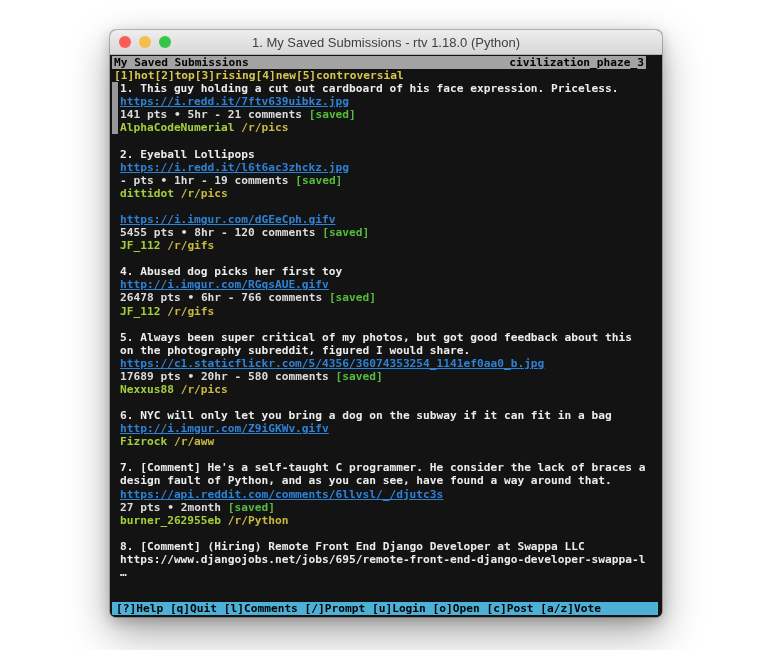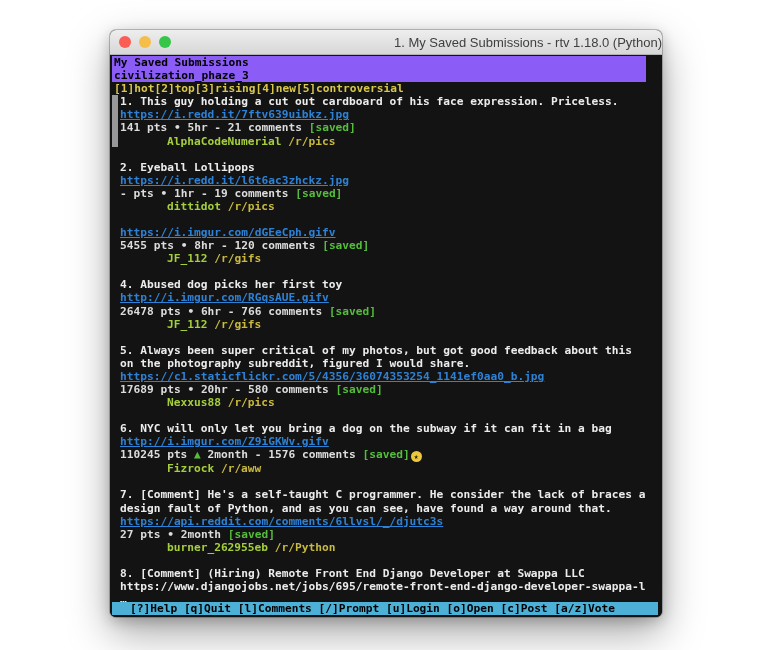--- a/index.html
+++ b/index.html
@@ -8,41 +8,41 @@
   .window{
     position:absolute;left:110px;top:30px;width:552px;height:587px;
     border-radius:6px;overflow:hidden;background:#131313;
     box-shadow:0 0 0 1px rgba(0,0,0,0.22), 0 16px 42px rgba(0,0,0,0.35), 0 4px 14px rgba(0,0,0,0.22);
   }
 
   
   .titlebar{
     height:24px;background:linear-gradient(#eeeeee,#d7d7d7);
     border-bottom:1px solid #b2b2b2;position:relative;
-    display:flex;align-items:center;justify-content:flex-end;
+    display:flex;align-items:center;justify-content:center;
   }
   .wtitle{font:13px "Liberation Sans",sans-serif;color:#3f3f3f;}
   .traffic{position:absolute;left:9px;top:6px;display:flex;gap:8px;}
   .light{width:12px;height:12px;border-radius:50%;display:inline-block;}
   .light.red{background:#fb5d55;}
   .light.yellow{background:#f5bd4a;}
   .light.green{background:#35c649;}
 
   
   .terminal{
     position:absolute;top:25px;left:0;right:0;bottom:0;background:#131313;
     font-family:"DejaVu Sans Mono",monospace;font-weight:bold;
     font-size:11.2px;line-height:13.1px;color:#e6e6e6;
     padding:1px 0 0 2px;box-sizing:border-box;
   }
   .line{white-space:nowrap;}
 
   .topbar{
-    width:534px;background:#8b5cf6;color:#000;
-    display:flex;justify-content:space-between;padding:0 2px;box-sizing:border-box;flex-direction:column;
+    width:534px;background:#a3a3a3;color:#000;
+    display:flex;justify-content:space-between;padding:0 2px;box-sizing:border-box;
   }
   .sortbar{
     width:546px;color:#d8c64d;display:flex;justify-content:flex-start;
     padding:0 2px;box-sizing:border-box;
   }
 
   .subs{margin-top:0;}
   .sub{position:relative;padding-left:8px;margin-bottom:13px;}
   .cursor{position:absolute;left:0;top:0;width:6px;height:52px;background:#98989a;}
   .title{color:#ececec;}
@@ -50,27 +50,27 @@
   .url-plain{color:#ececec;text-decoration:none;}
   .stats{color:#dcdcdc;}
   .saved{color:#55bd3d;text-align:center;}
   .vote{color:#dcdcdc;}
   .vote-up{color:#55bd3d;}
   .gild{
     display:inline-block;width:11px;height:11px;border-radius:50%;
     background:#edc73a;color:#20200a;font-size:8px;line-height:11px;
     text-align:center;vertical-align:-1px;margin-left:1px;
   }
-  .author{color:#a4cf3c;margin-left:47px;}
+  .author{color:#a4cf3c;}
   .subreddit{color:#c9b93f;}
   .more{color:#ececec;}
 
   .statusbar{
     position:absolute;left:2px;bottom:2px;width:546px;
-    background:#4db0d7;color:#000;padding:0 18px;box-sizing:border-box;white-space:nowrap;
+    background:#4db0d7;color:#000;padding:0 4px;box-sizing:border-box;white-space:nowrap;
   }
 </style>
 </head>
 <body>
 
 <div class="window">
 
   <div class="titlebar">
     <div class="traffic">
       <span class="light red"></span>
@@ -129,21 +129,20 @@
         <div class="line title">5. Always been super critical of my photos, but got good feedback about this</div>
         <div class="line title">on the photography subreddit, figured I would share.</div>
         <div class="line"><a class="url">https://c1.staticflickr.com/5/4356/36074353254_1141ef0aa0_b.jpg</a></div>
         <div class="line stats"><span>17689 pts</span> <span class="vote">•</span> <span>20hr - 580 comments</span> <span class="saved">[saved]</span></div>
         <div class="line"><span class="author">Nexxus88</span> <span class="subreddit">/r/pics</span></div>
       </div>
 
       <div class="sub">
         <div class="line title">6. NYC will only let you bring a dog on the subway if it can fit in a bag</div>
         <div class="line"><a class="url">http://i.imgur.com/Z9iGKWv.gifv</a></div>
-        <div class="line stats"><span>110245 pts</span> <span class="vote vote-up">▲</span> <span>2month - 1576 comments</span> <span class="saved">[saved]</span><span class="gild">★</span></div>
         <div class="line"><span class="author">Fizrock</span> <span class="subreddit">/r/aww</span></div>
       </div>
 
       <div class="sub">
         <div class="line title">7. [Comment] He's a self-taught C programmer. He consider the lack of braces a</div>
         <div class="line title">design fault of Python, and as you can see, have found a way around that.</div>
         <div class="line"><a class="url">https://api.reddit.com/comments/6llvsl/_/djutc3s</a></div>
         <div class="line stats"><span>27 pts</span> <span class="vote">•</span> <span>2month</span> <span class="saved">[saved]</span></div>
         <div class="line"><span class="author">burner_262955eb</span> <span class="subreddit">/r/Python</span></div>
       </div>

